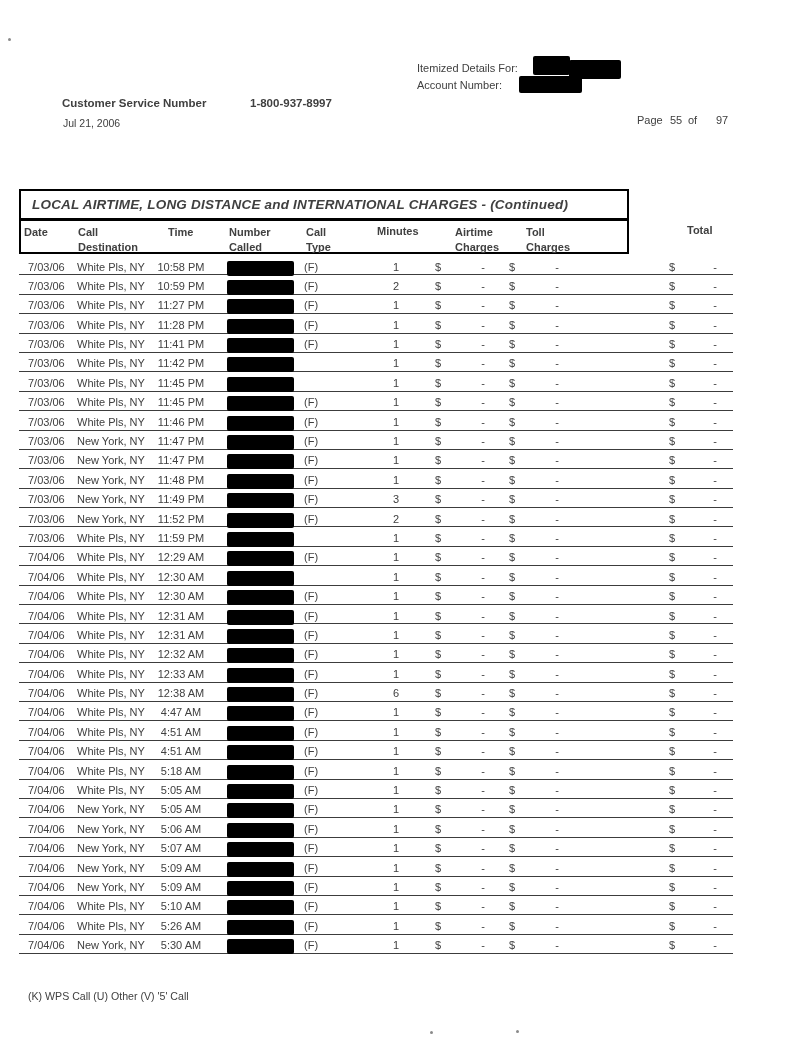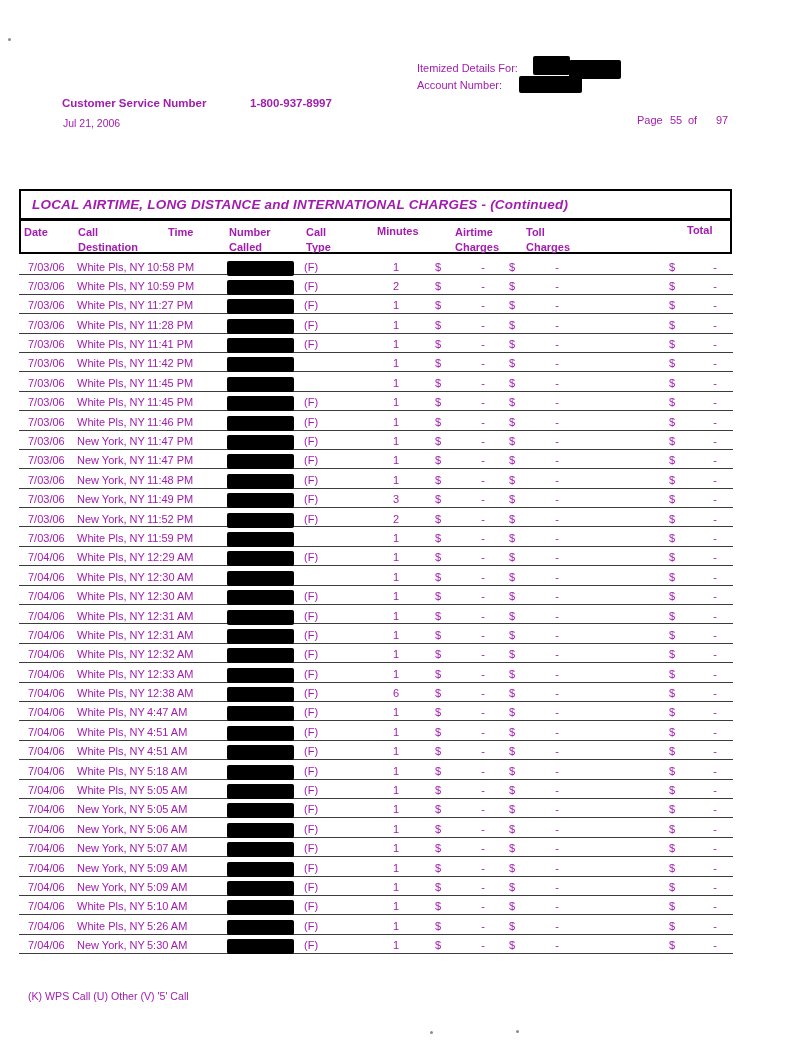--- a/index.html
+++ b/index.html
@@ -1,52 +1,52 @@
 <!DOCTYPE html>
 <html><head>
 <meta charset="utf-8">
 <style>
   html,body { margin:0; padding:0; background:#e8e8e8; }
   .page {
     position:relative; width:811px; height:1059px; background:#ffffff;
-    font-family:"Liberation Sans", sans-serif; color:#a21caf; overflow:hidden;
+    font-family:"Liberation Sans", sans-serif; color:#404040; overflow:hidden;
     margin:0 auto;
   }
   .abs { position:absolute; }
   .redact { position:absolute; background:#000; border-radius:2px; }
   .speck { position:absolute; width:3px; height:3px; background:#8a8a8a; border-radius:50%; }
 
   
   .hdr-label { font-size:11px; line-height:16px; }
   .csn { font-size:11.5px; font-weight:bold; }
   .statement-date { font-size:10.5px; }
   .page-num { font-size:11px; }
 
   
   .tbl-head {
-    position:absolute; left:19px; top:189px; width:713px; height:65px;
+    position:absolute; left:19px; top:189px; width:610px; height:65px;
     border:2.5px solid #000; box-sizing:border-box; background:#fff;
   }
   .tbl-title-row { height:27px; border-bottom:3px solid #000; position:relative; }
   .tbl-title {
     position:absolute; left:11px; top:6px; font-size:13.5px; font-weight:bold;
     font-style:italic; letter-spacing:0.2px; white-space:nowrap;
   }
   .th { position:absolute; font-size:11px; font-weight:bold; line-height:15px; }
 
   
   .rows { position:absolute; left:19px; top:256px; width:714px; }
   .row {
     position:relative; height:19.4px; box-sizing:border-box;
     border-bottom:1px solid #3c3c3c;
   }
   .row span { position:absolute; top:4.5px; font-size:11px; white-space:nowrap; }
   .c-date   { left:9px; }
   .c-dest   { left:58px; }
-  .c-time   { left:128px; width:68px; text-align:left; }
+  .c-time   { left:128px; width:68px; text-align:center; }
   .c-redact { left:208px; top:1.5px; width:67px; height:15px; }
   .c-type   { left:285px; }
   .c-min    { left:352px; width:50px; text-align:center; }
   .c-air-d  { left:416px; }
   .c-air-z  { left:450px; width:28px; text-align:center; }
   .c-toll-d { left:490px; }
   .c-toll-z { left:524px; width:28px; text-align:center; }
   .c-tot-d  { left:650px; }
   .c-tot-z  { left:684px; width:24px; text-align:center; }
 

